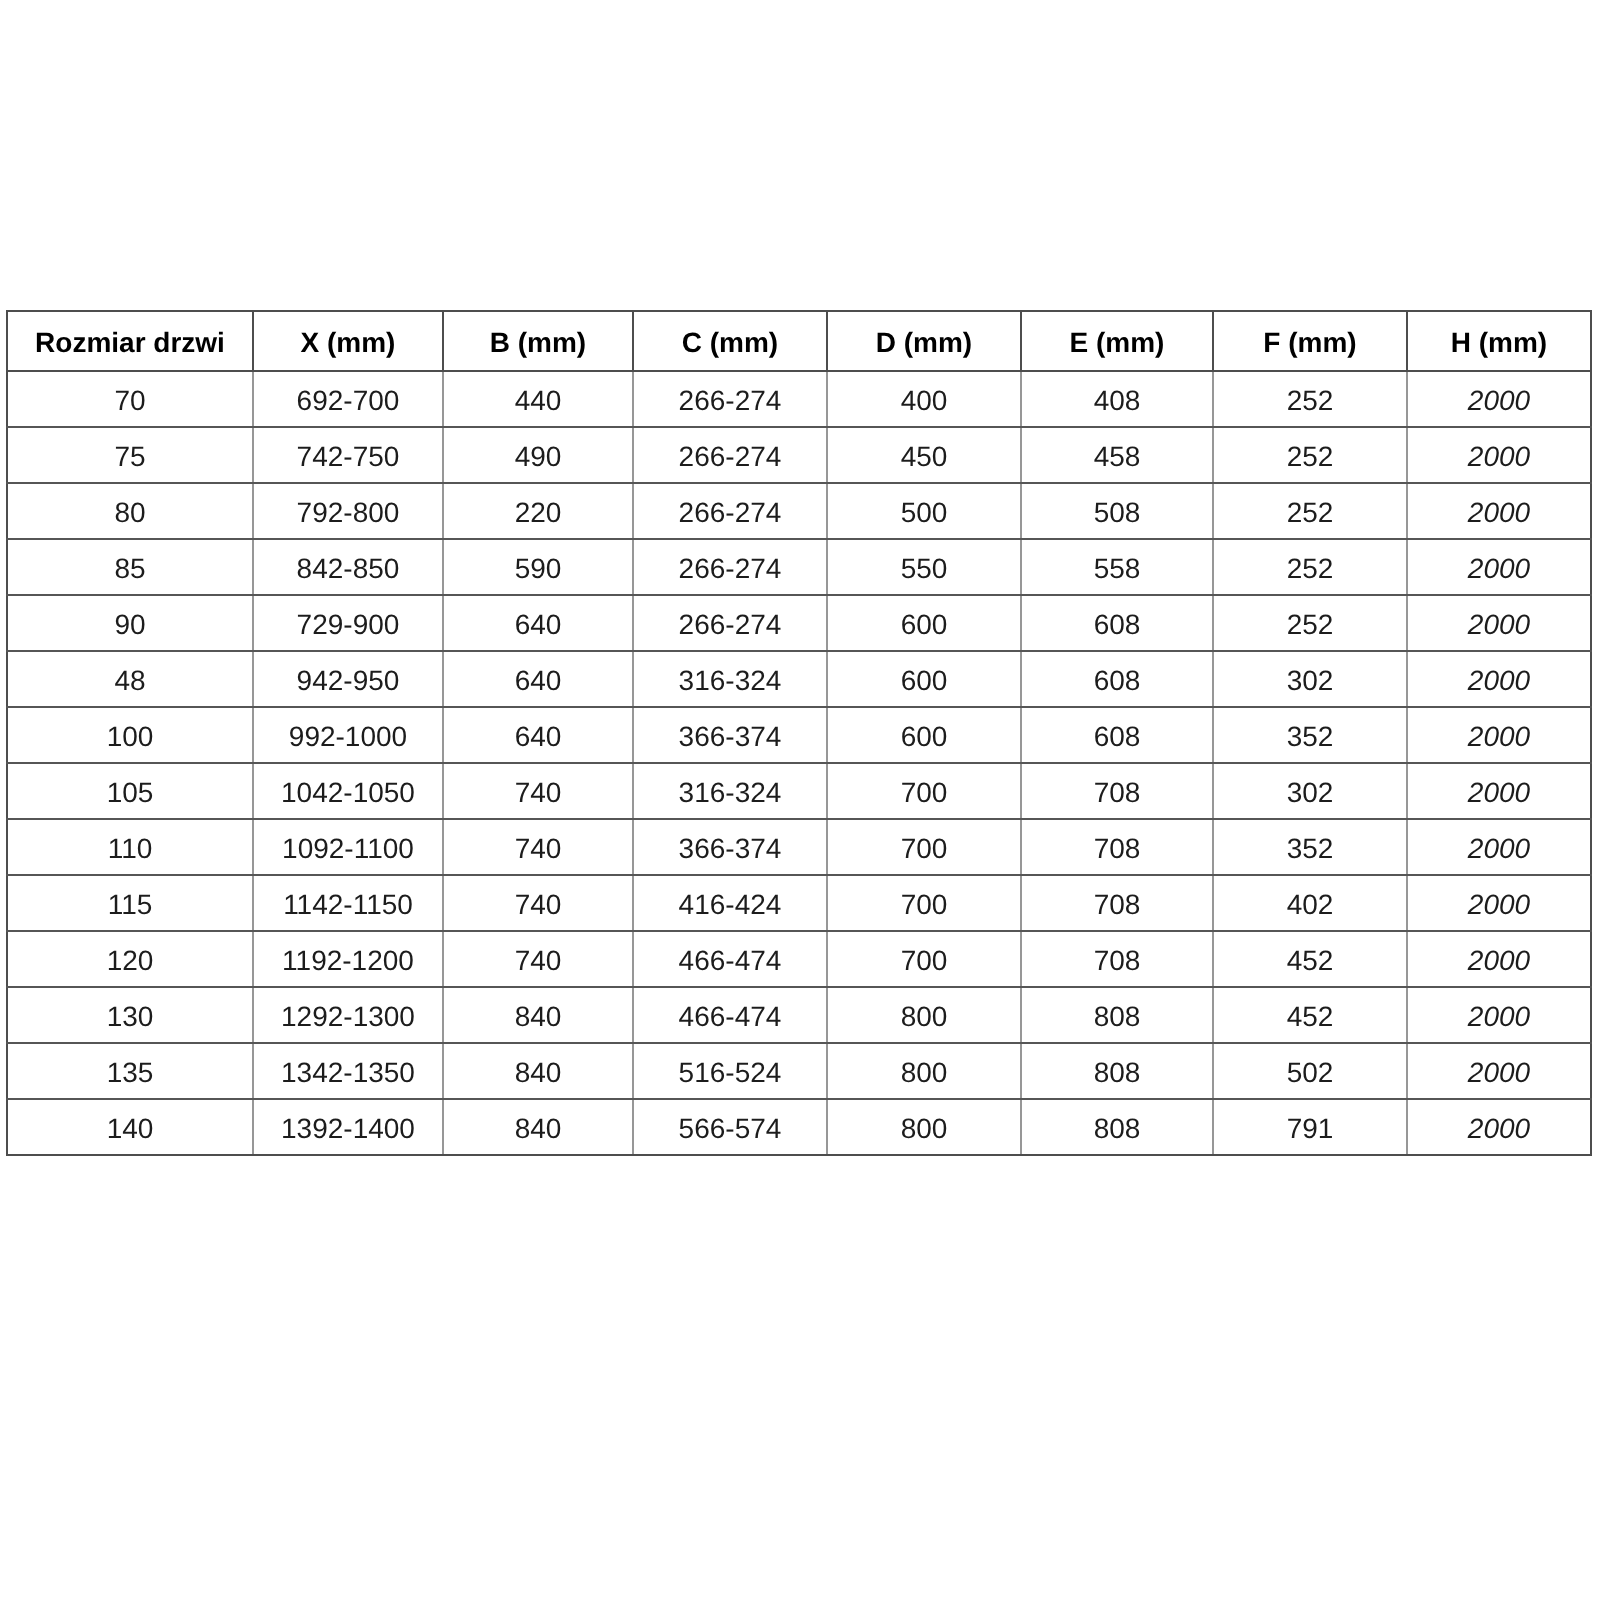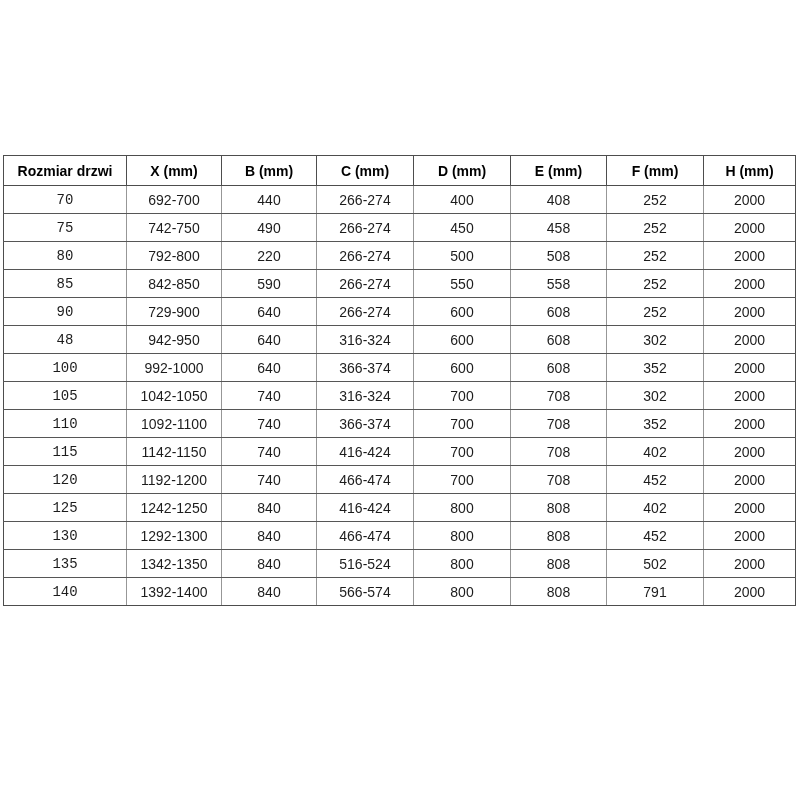--- a/index.html
+++ b/index.html
@@ -50,22 +50,22 @@
   td{
     height:27px;
     font-size:14px;
     font-weight:normal;
     color:var(--text);
     border-top:1px solid var(--border-h);
     border-bottom:1px solid var(--border-h);
     border-left:1px solid var(--border-v);
     border-right:1px solid var(--border-v);
   }
-  tbody tr td:first-child{border-left:1px solid var(--border-outer);font-family:Liberation Mono, monospace;}
-  tbody tr td:last-child{border-right:1px solid var(--border-outer);}
+  tbody tr td:first-child{border-left:1px solid var(--border-outer);}
+  tbody tr td:last-child{border-right:1px solid var(--border-outer);font-style:italic;}
   tbody tr:last-child td{border-bottom:1px solid var(--border-outer);}
   col.c-size{width:123px;}
   col.c-x{width:95px;}
   col.c-b{width:95px;}
   col.c-c{width:97px;}
   col.c-d{width:97px;}
   col.c-e{width:96px;}
   col.c-f{width:97px;}
   col.c-h{width:92px;}
 </style>
@@ -201,30 +201,20 @@
           <td>120</td>
           <td>1192-1200</td>
           <td>740</td>
           <td>466-474</td>
           <td>700</td>
           <td>708</td>
           <td>452</td>
           <td>2000</td>
         </tr>
         <tr>
-          <td>125</td>
-          <td>1242-1250</td>
-          <td>840</td>
-          <td>416-424</td>
-          <td>800</td>
-          <td>808</td>
-          <td>402</td>
-          <td>2000</td>
-        </tr>
-        <tr>
           <td>130</td>
           <td>1292-1300</td>
           <td>840</td>
           <td>466-474</td>
           <td>800</td>
           <td>808</td>
           <td>452</td>
           <td>2000</td>
         </tr>
         <tr>

